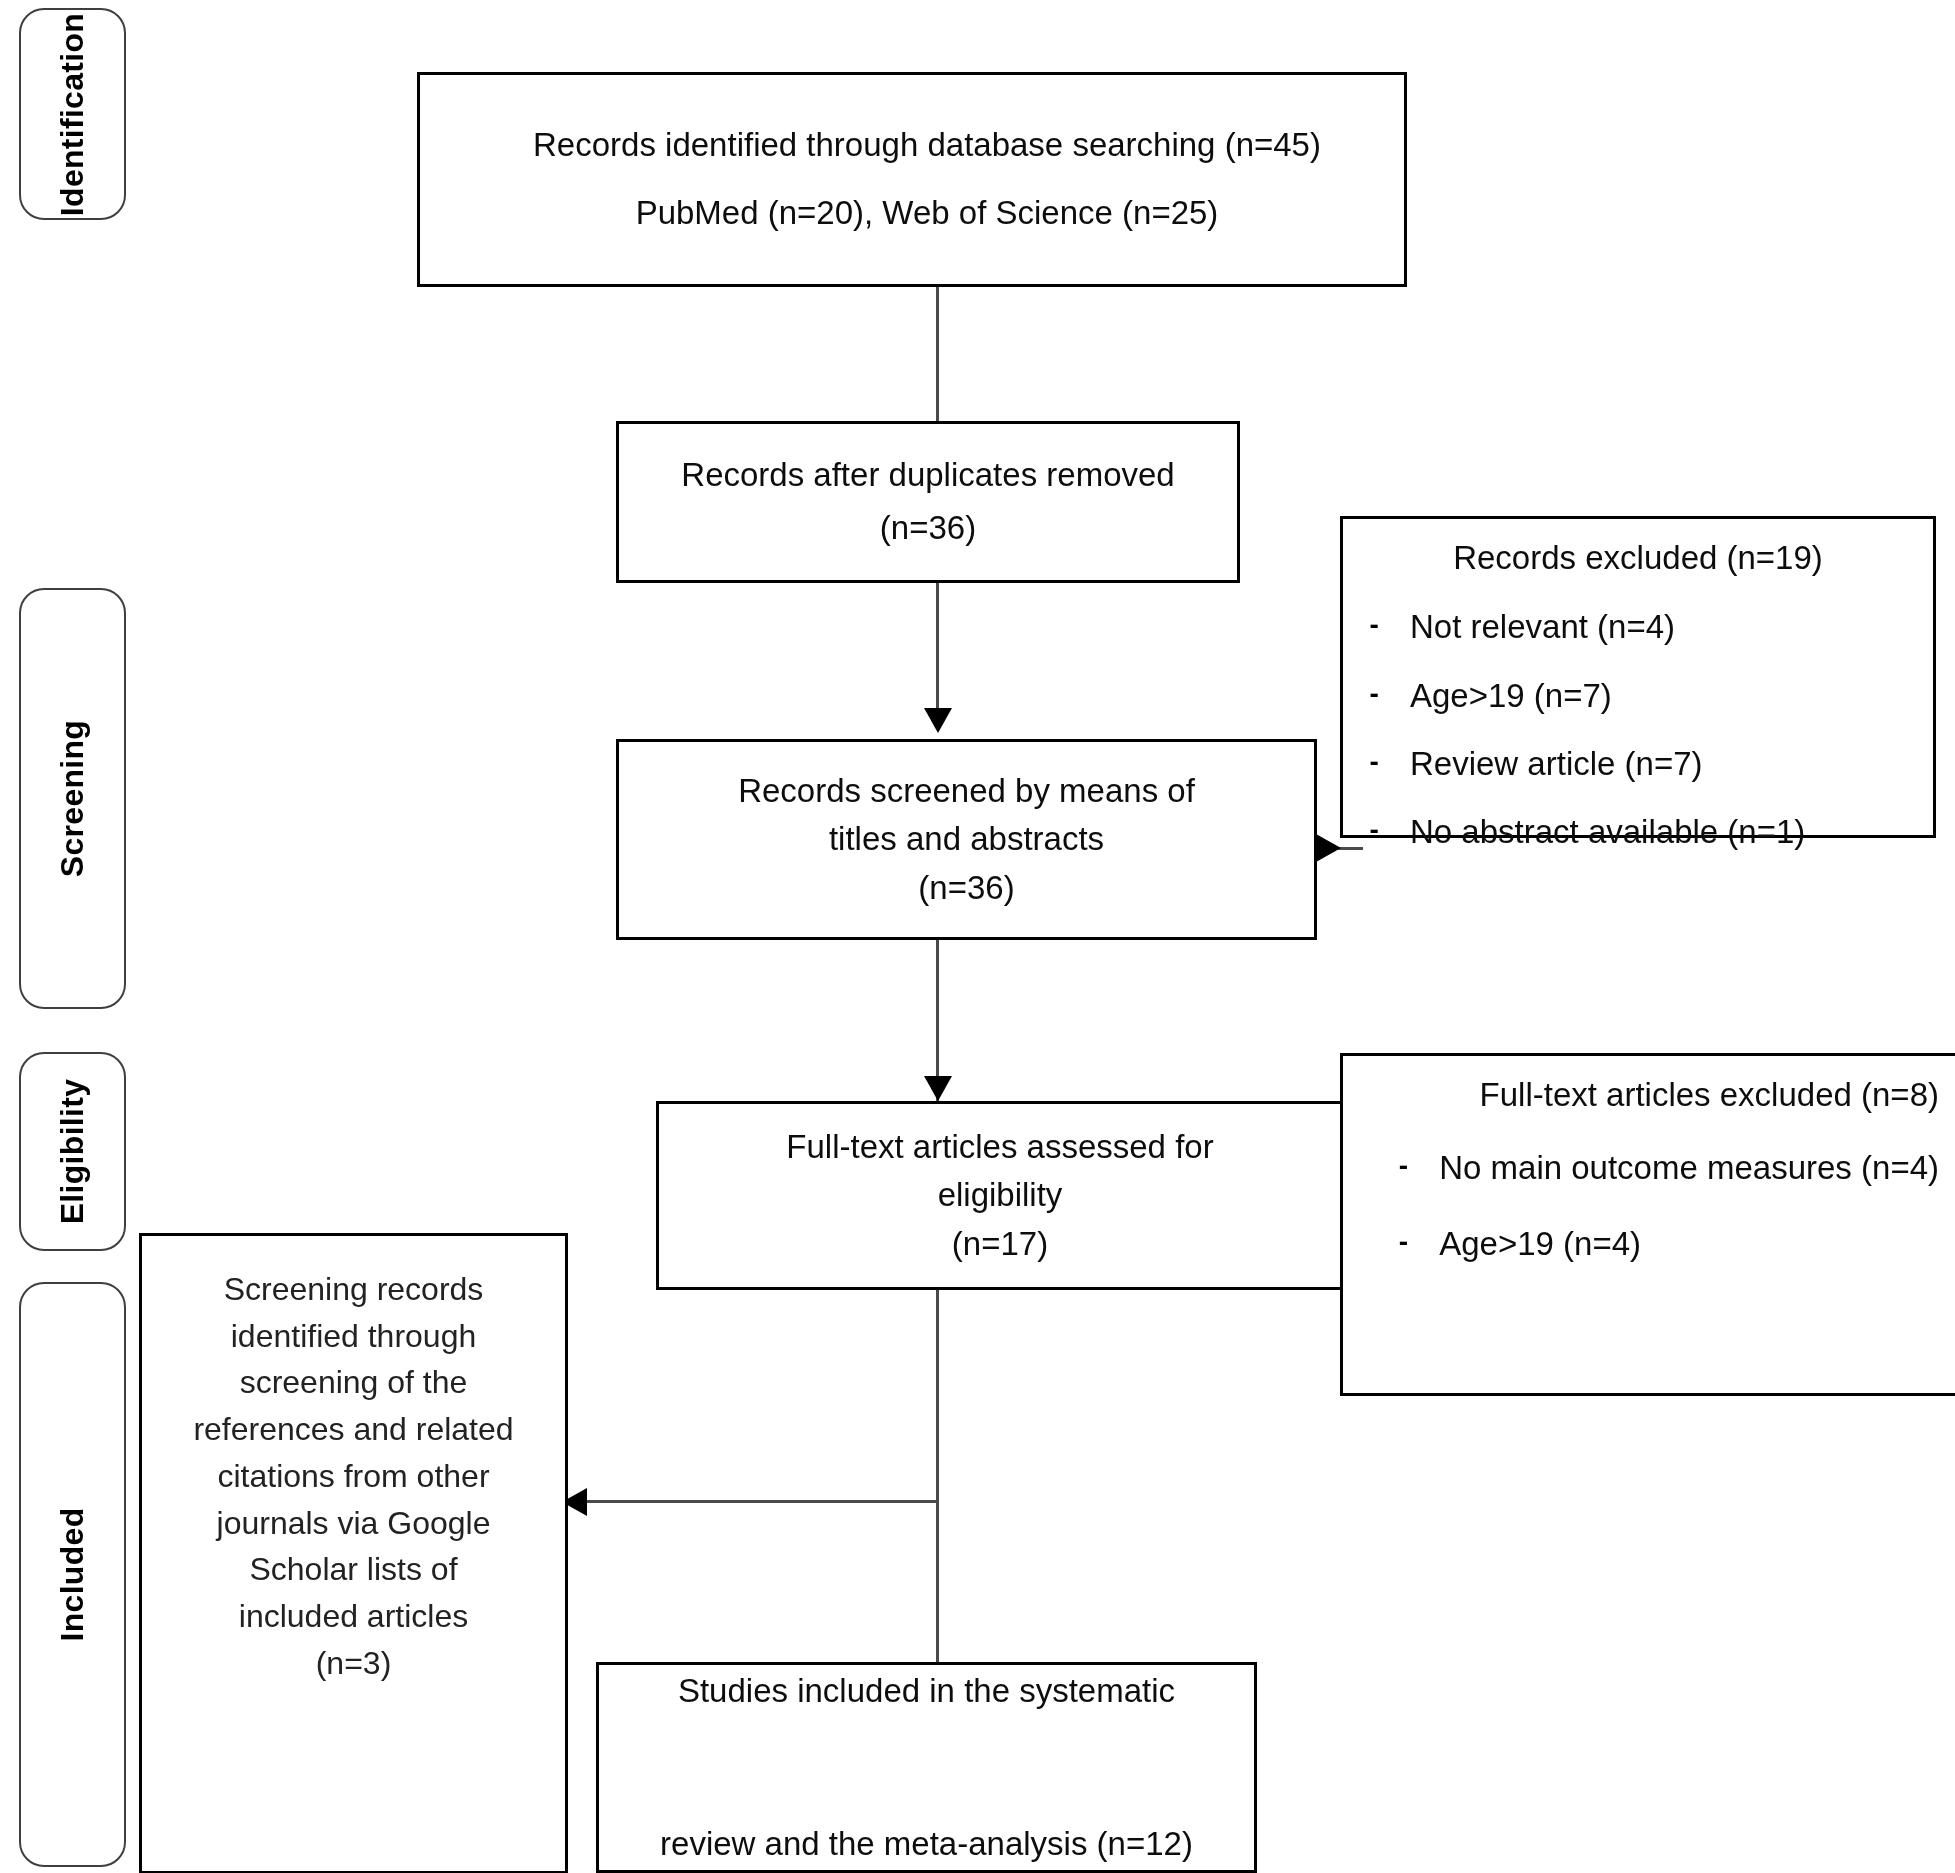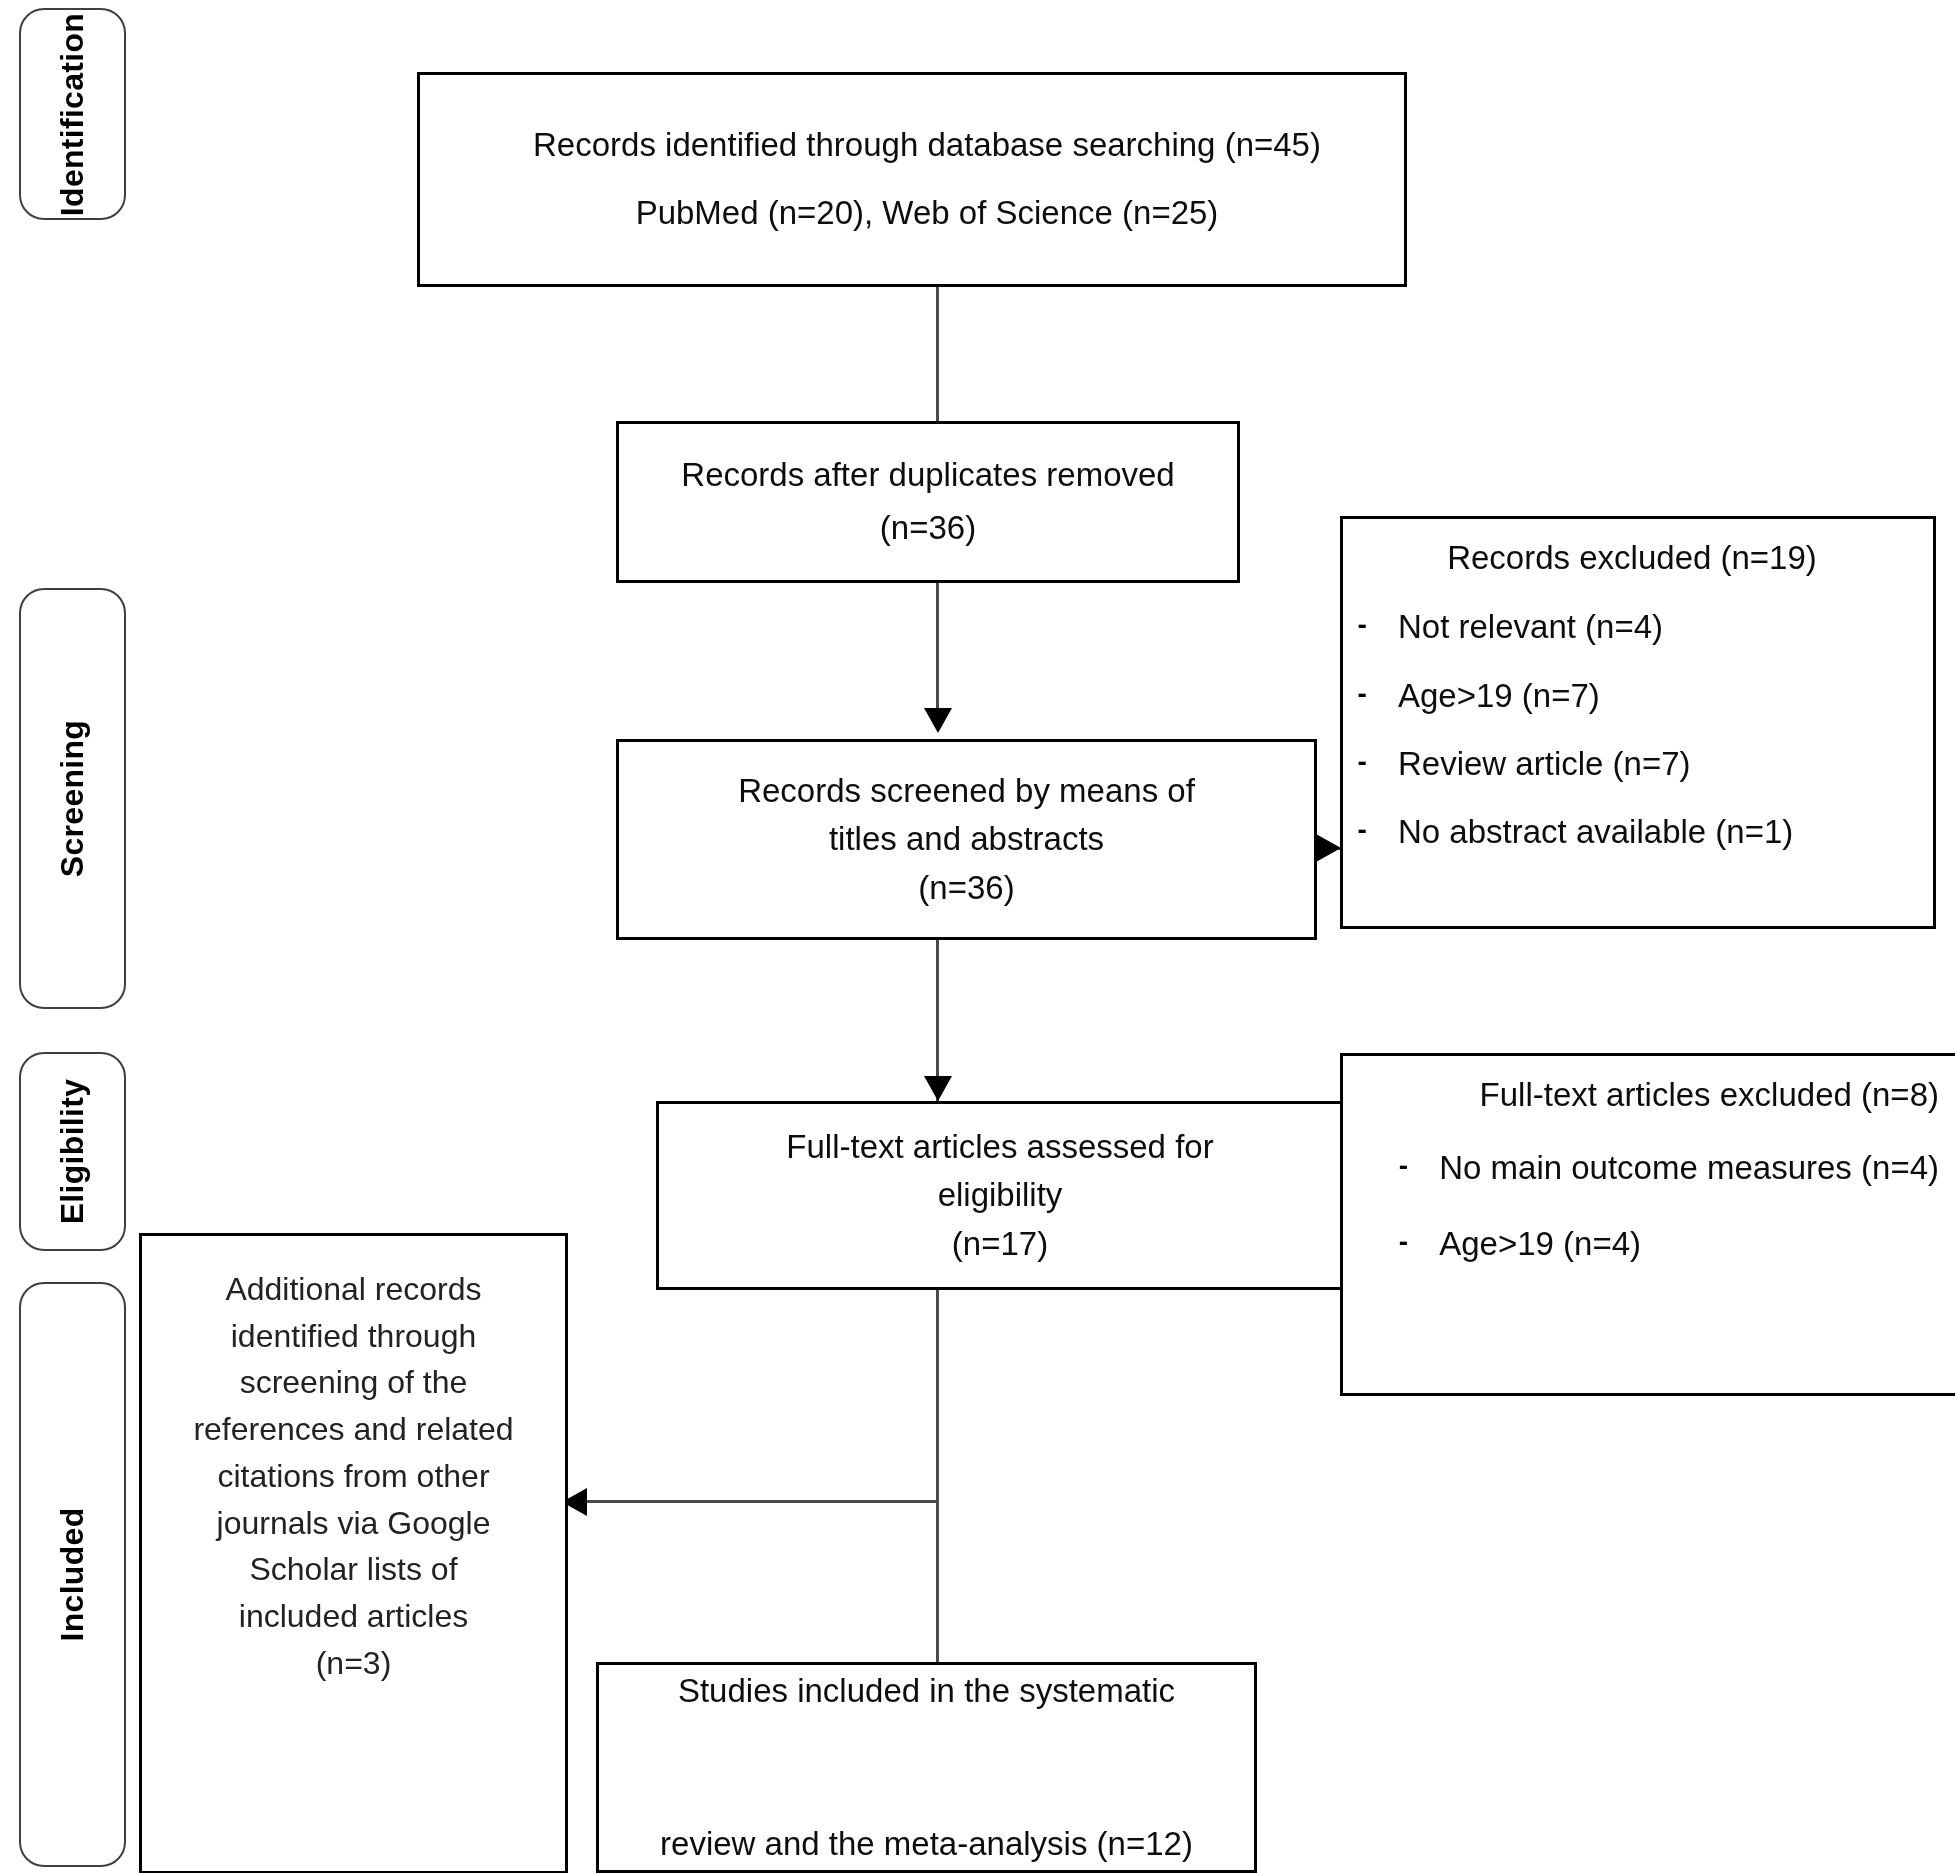--- a/index.html
+++ b/index.html
@@ -194,21 +194,21 @@
   </div>
 
   <div class="flow-box" style="left:616px; top:739px; width:701px; height:201px;">
     <span class="ln">Records screened by means of</span>
     <span class="gap" style="height:14px;"></span>
     <span class="ln">titles and abstracts</span>
     <span class="gap" style="height:14px;"></span>
     <span class="ln">(n=36)</span>
   </div>
 
-  <div class="excl-box" style="left:1340px; top:516px; width:596px; height:413px;padding-left:6px;">
+  <div class="excl-box" style="left:1340px; top:516px; width:596px; height:322px;">
     <div class="excl-head">Records excluded (n=19)</div>
     <ul class="excl-list">
       <li>
         <span class="dash">-</span>
         <span class="excl-text">Not relevant (n=4)</span>
       </li>
       <li>
         <span class="dash">-</span>
         <span class="excl-text">Age&gt;19 (n=7)</span>
       </li>
@@ -239,21 +239,21 @@
         <span class="excl-text">No main outcome measures (n=4)</span>
       </li>
       <li>
         <span class="dash">-</span>
         <span class="excl-text">Age&gt;19 (n=4)</span>
       </li>
     </ul>
   </div>
 
   <div class="side-box" style="left:139px; top:1233px; width:429px; height:641px;">
-    <span class="ln">Additional records</span>
+    <span class="ln">Screening records</span>
     <span class="ln">identified through</span>
     <span class="ln">screening of the</span>
     <span class="ln">references and related</span>
     <span class="ln">citations from other</span>
     <span class="ln">journals via Google</span>
     <span class="ln">Scholar lists of</span>
     <span class="ln">included articles</span>
     <span class="ln">(n=3)</span>
   </div>
 

